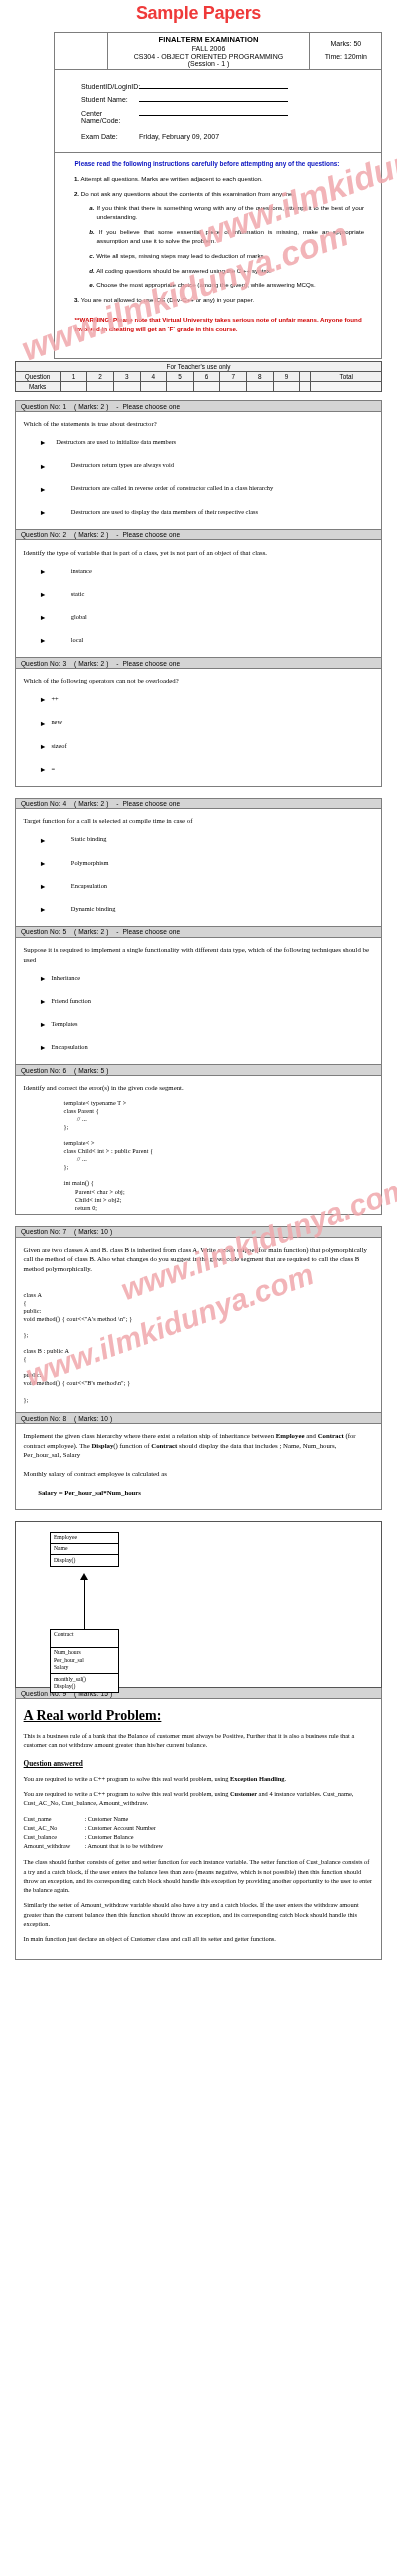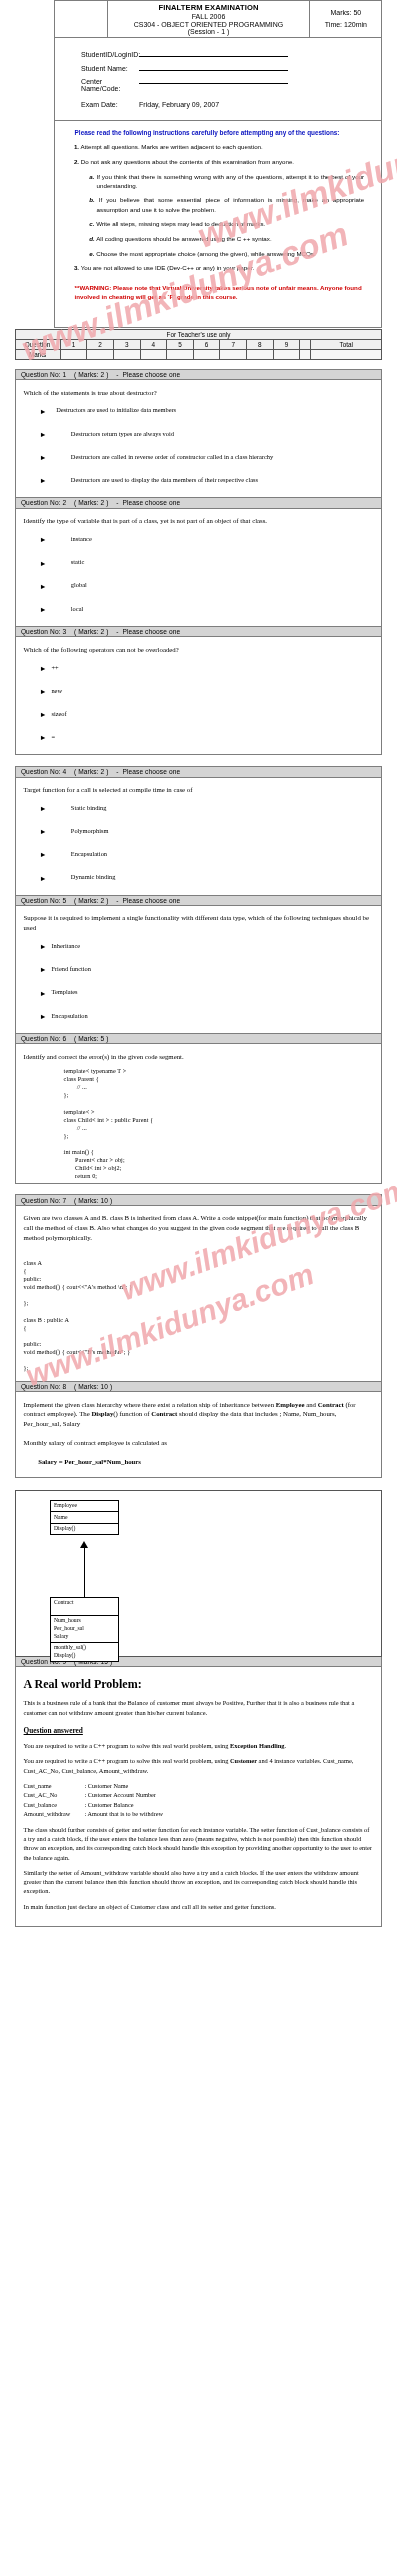--- a/index.html
+++ b/index.html
@@ -125,40 +125,41 @@
   .uml-seg { border-bottom:0.7px solid #000; padding:1.3px 3.3px; font-size:5.7px; line-height:1.35; }
   .uml-seg:last-child { border-bottom:none; }
   .uml-arrow { position:absolute; left:34px; width:1.3px; background:#000; }
   .uml-head {
     position:absolute; left:30px; width:0; height:0;
     border-left:4.6px solid transparent; border-right:4.6px solid transparent;
     border-bottom:7.3px solid #000;
   }
 
   
-  .q9 .head-u { font-size:12px; font-weight:bold; margin:1.3px 0 6.6px 0; }
+  .q9 .head-u { font-size:14px; font-weight:bold; text-decoration:underline; margin:1.3px 0 6.6px 0; }
   .q9 .head-u2 { font-size:7.3px; font-weight:bold; text-decoration:underline; margin:9.3px 0 6px 0; }
   .q9 p { font-size:6.4px; line-height:1.45; margin:0 0 6px 0; text-align:left; }
   .q9 b { font-weight:bold; }
   .attr-table { font-size:6.2px; line-height:1.5; margin:4px 0 6.6px 0; }
   .attr-row { display:flex; }
   .attr-k { flex:0 0 61px; }
   .attr-v { flex:1 1 auto; }
   .pad-btm { height:8px; }
 </style>
 </head>
 <body>
 
 <div class="page">
 
   <div class="wm" style="left:199px; top:218px; font-size:34px;">www.ilmkidunya.com</div>
   <div class="wm" style="left:23px; top:331px; font-size:34px;">www.ilmkidunya.com</div>
   <div class="wm" style="left:122px; top:1274px; font-size:30px;">www.ilmkidunya.com</div>
   <div class="wm" style="left:26.5px; top:1360px; font-size:30px;">www.ilmkidunya.com</div>
 
+  <div class="sample-title">Sample Papers</div>
 
   <div class="hdr-wrap">
     <table class="hdr">
       <tbody>
           <tr>
         <td class="hdr-blank" rowspan="1">&nbsp;</td>
         <td class="hdr-mid">
           <div class="exam-name">FINALTERM  EXAMINATION</div>
           <div class="exam-term">FALL 2006</div>
           <div class="exam-course">CS304 - OBJECT ORIENTED PROGRAMMING</div>

